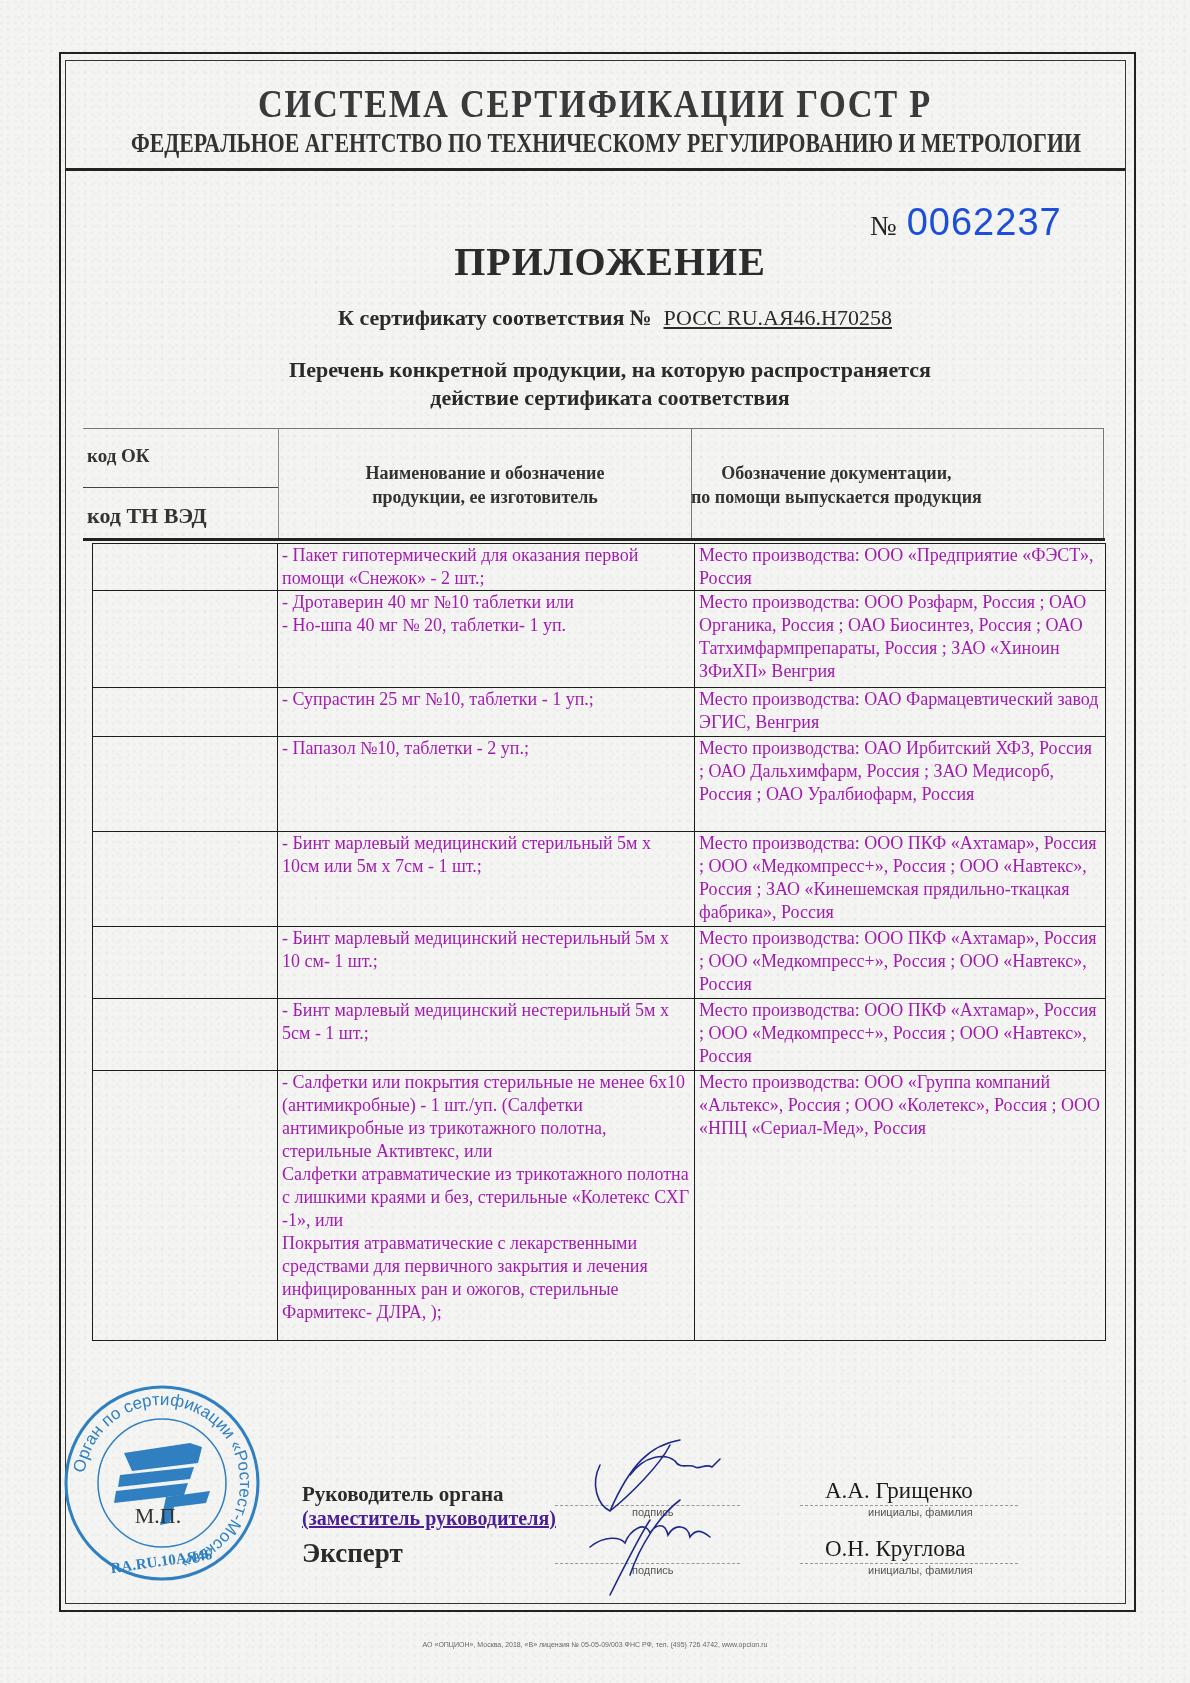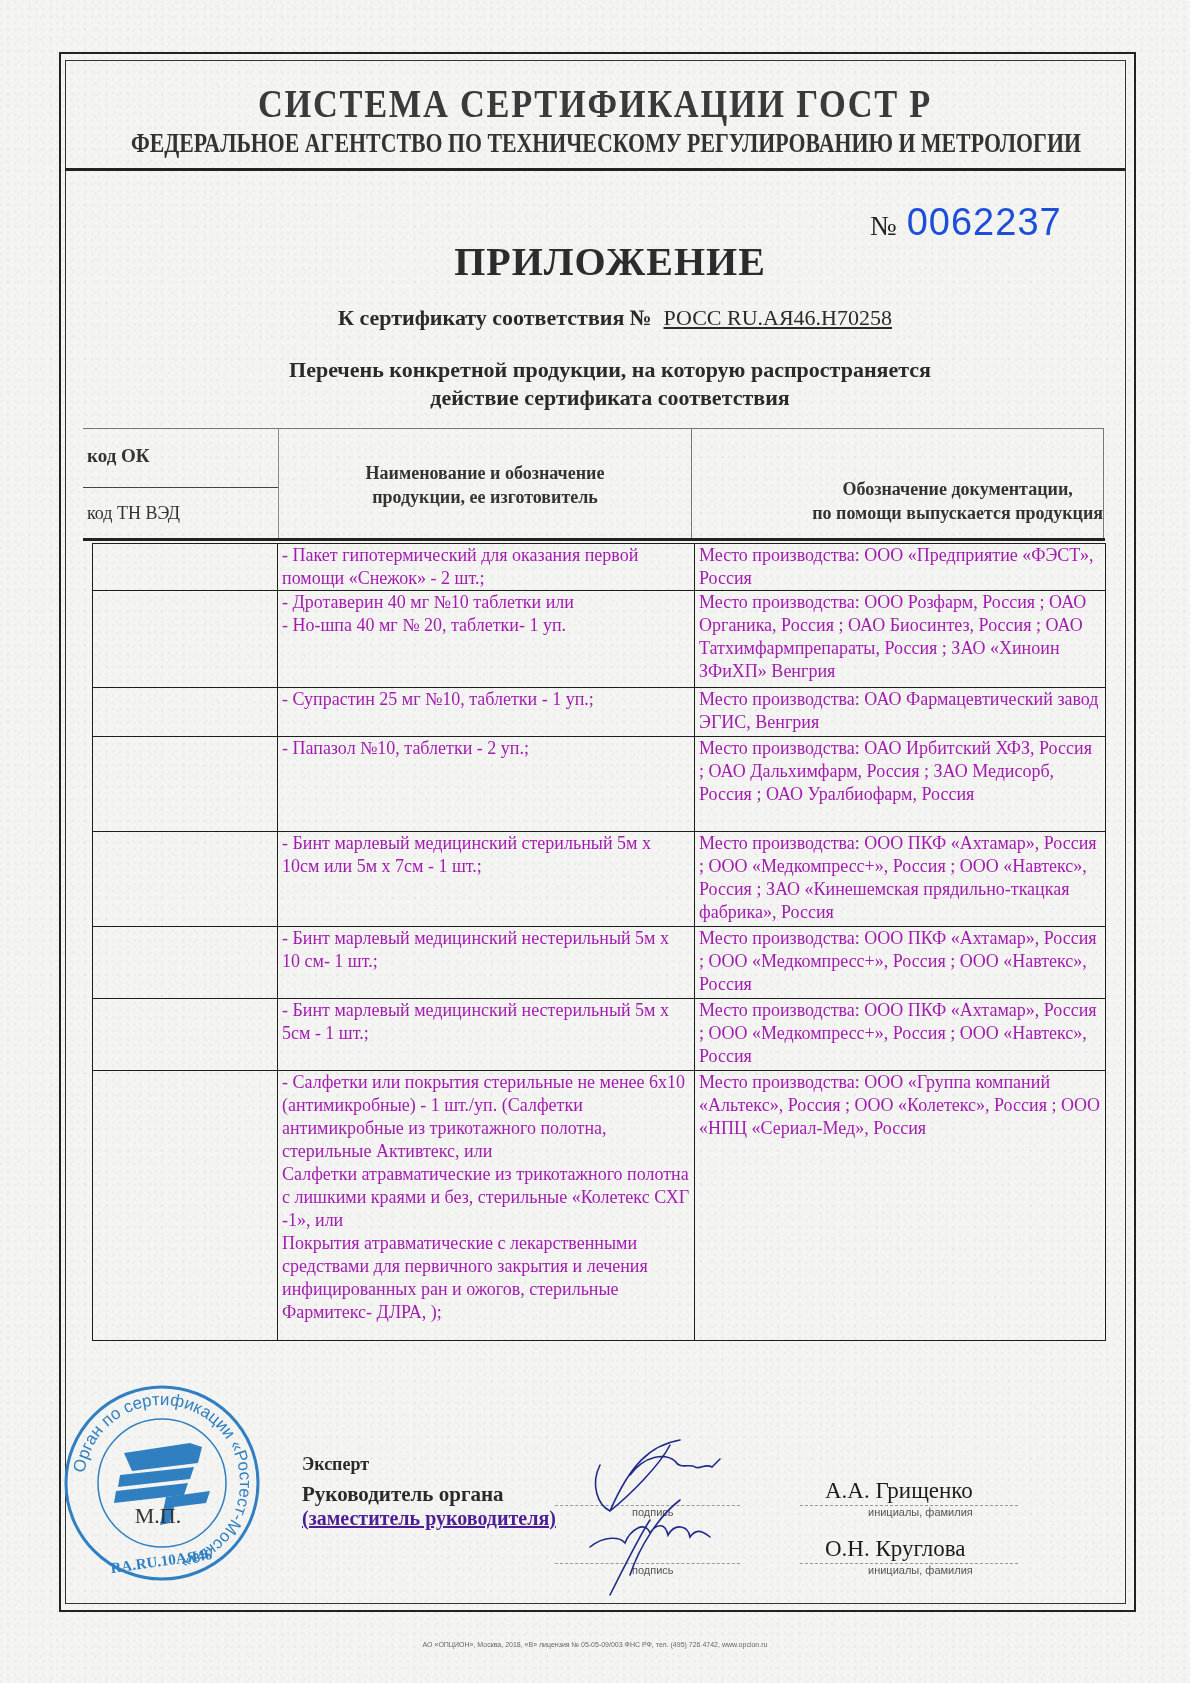--- a/index.html
+++ b/index.html
@@ -34,37 +34,37 @@
     font-size: 22px; font-weight: bold; color: #2a2a2a; margin-left: 20px; }
   .cert-line .cert-no { font-weight: normal; text-decoration: underline; margin-left: 6px; }
   .list-title { position: absolute; left: 0; width: 1190px; top: 356px; text-align: center;
     font-size: 22px; font-weight: bold; color: #2a2a2a; line-height: 28px; margin-left: 15px; }
 
   
   .thead { position: absolute; left: 83px; top: 428px; width: 1020px; height: 112px; border-top: 1px solid #777; border-right: 1px solid #777; }
   .thead .c1 { position: absolute; left: 0; top: 0; width: 195px; height: 112px; }
   .thead .c1 .ok { position: absolute; left: 4px; top: 16px; font-size: 19px; font-weight: bold; color: #333; }
   .thead .c1 .mid { position: absolute; left: 0; top: 58px; width: 195px; border-top: 1.5px solid #444; }
-  .thead .c1 .tnved { position: absolute; left: 4px; top: 74px; font-size: 18px; font-weight: normal; color: #333; }
+  .thead .c1 .tnved { position: absolute; left: 4px; top: 74px; font-size: 22px; font-weight: bold; color: #333; }
   .thead .c2 { position: absolute; left: 195px; top: 0; width: 412px; height: 112px; border-left: 1px solid #888; border-right: 1px solid #777;
     display: flex; align-items: center; justify-content: center; text-align: center; font-size: 18px; font-weight: bold; color: #333; line-height: 24px; }
-  .thead .c3 { position: absolute; left: 608px; top: 16px; width: 412px; height: 112px;
-    display: flex; align-items: center; justify-content: flex-end; text-align: center; font-size: 18px; font-weight: bold; color: #333; line-height: 24px; }
+  .thead .c3 { position: absolute; left: 608px; top: 0; width: 412px; height: 112px;
+    display: flex; align-items: center; justify-content: flex-start; text-align: center; font-size: 18px; font-weight: bold; color: #333; line-height: 24px; }
   .thead-rule { position: absolute; left: 83px; top: 538px; width: 1022px; border-top: 3px solid #222; }
 
   
   table.items { position: absolute; left: 92px; top: 543px; width: 1013px; border-collapse: collapse; table-layout: fixed; }
   table.items td { border: 1.5px solid #1e1e1e; vertical-align: top; padding: 0 4px; font-family: "Liberation Serif", serif;
     font-size: 18px; line-height: 23px; color: #a21caf; }
   table.items col.k { width: 185px; }
   table.items col.n { width: 417px; }
   table.items col.d { width: 411px; }
   .role1 { position: absolute; left: 302px; top: 1482px; font-size: 21px; font-weight: bold; color: #2a2a2a; }
   .role1b { position: absolute; left: 302px; top: 1507px; font-size: 20px; font-weight: bold; color: #4c1d95; text-decoration: underline; }
-  .role2 { position: absolute; left: 302px; top: 1454px; font-size: 18px; font-weight: bold; color: #2a2a2a; }
+  .role2 { position: absolute; left: 302px; top: 1538px; font-size: 27px; font-weight: bold; color: #2a2a2a; }
   .dotline { position: absolute; border-top: 1px dashed #999; }
   .sig-cap { position: absolute; font-family: "Liberation Sans", sans-serif; font-size: 11px; color: #555; }
   .name { position: absolute; font-size: 23px; color: #1c1c1c; }
   .name-cap { position: absolute; font-family: "Liberation Sans", sans-serif; font-size: 11px; color: #555; }
 
   .stamp { position: absolute; left: 62px; top: 1383px; width: 200px; height: 200px; }
   .signature { position: absolute; }
 
   .footer-rule { position: absolute; left: 59px; top: 1610px; width: 1075px; border-top: 2px solid #222; }
   .imprint { position: absolute; left: 0; width: 1190px; top: 1641px; text-align: center;

